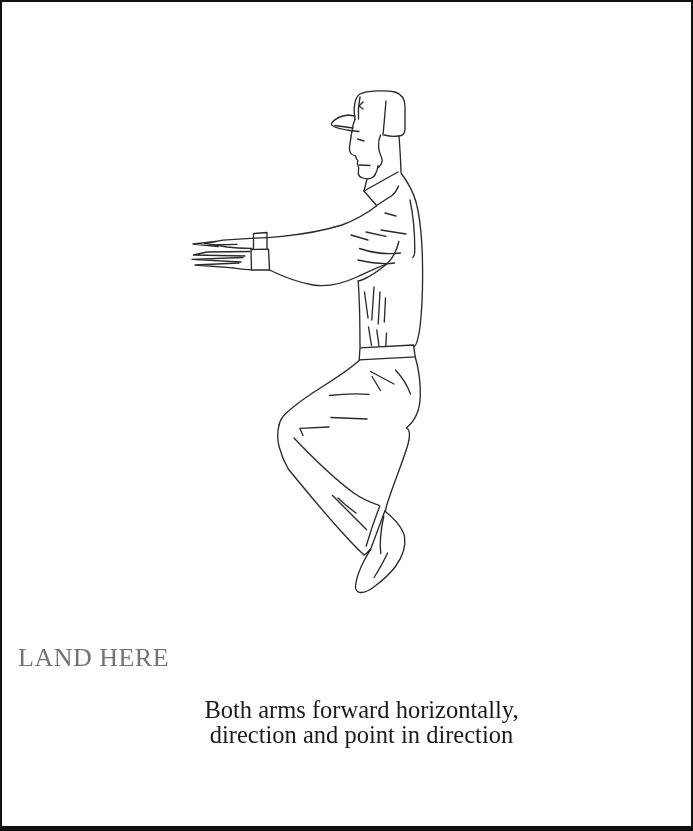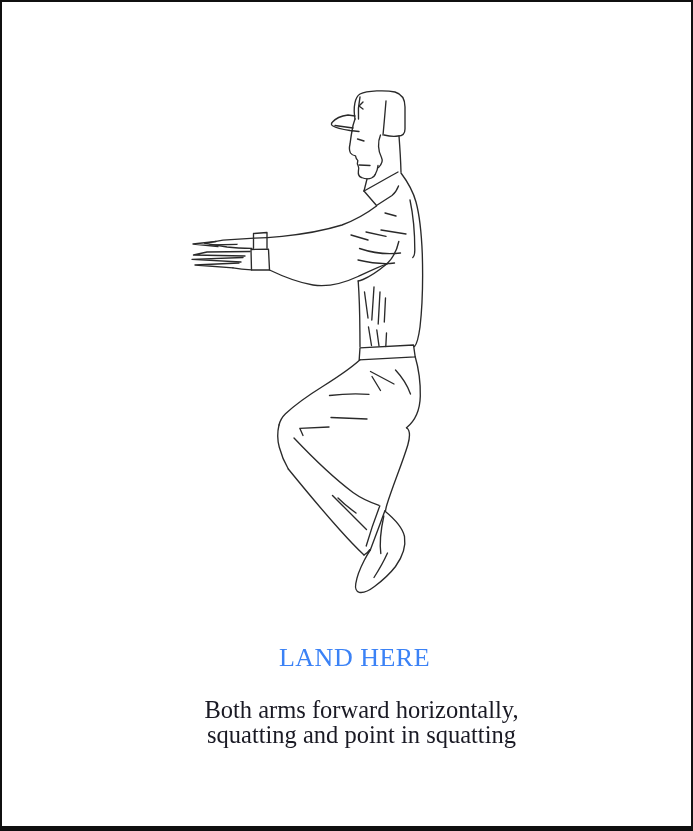--- a/index.html
+++ b/index.html
@@ -21,24 +21,23 @@
     position: absolute;
     left: 0; top: 0;
     width: 689px; height: 824px;
   }
   .heading {
     position: absolute;
     left: 0; top: 641px;
     width: 100%;
     box-sizing: border-box;
     padding-left: 16px;
-    text-align: center;
     font-size: 26px;
     letter-spacing: 0.5px;
-    color: #3b82f6;
+    color: #737373;
   }
   .caption {
     position: absolute;
     left: 0; top: 695px;
     width: 100%;
     box-sizing: border-box;
     padding-left: 30px;
     text-align: center;
     font-size: 24.5px;
     line-height: 25px;
@@ -128,16 +127,16 @@
       <path d="M 382.8,509 C 392,516.5 400.5,525 402.5,534.5 C 404,544 400,555.5 393.5,564.5 C 388.5,571 380.5,578.5 372.5,584.5 C 367.5,588.3 361.5,591.2 357.2,590.3 C 354.2,589.6 353,585.8 353.8,581.5 C 355,574 358.3,566 362.3,558.3 C 364.2,554.6 366.2,551 368.3,548"></path>
       <path d="M 381.8,514 C 379,527 377.2,539.5 378.8,551.5"></path>
       <path d="M 385.5,551 C 381.5,560 376.5,568.5 372,575.5"></path>
     </g>
   </svg>
 
   <div class="heading">LAND HERE</div>
 
   <div class="caption">
     <span class="cap-line">Both arms forward horizontally,</span>
-    <span class="cap-line">squatting and point in squatting</span>
+    <span class="cap-line">direction and point in direction</span>
   </div>
 
 </div>
 
 </body></html>

